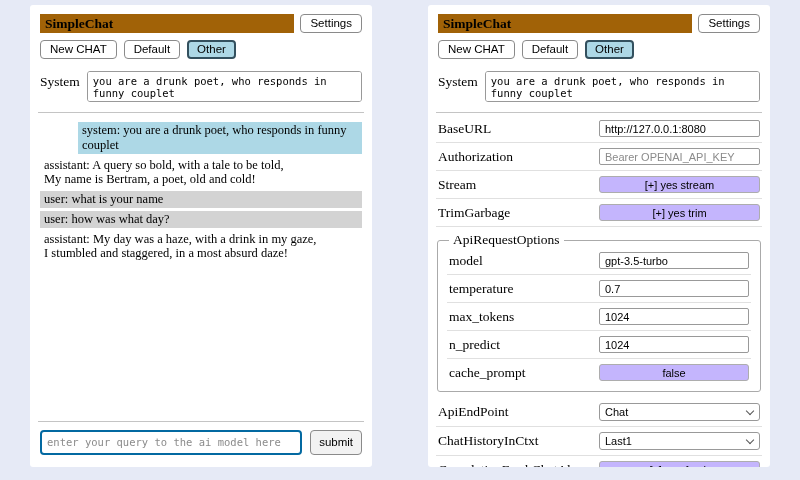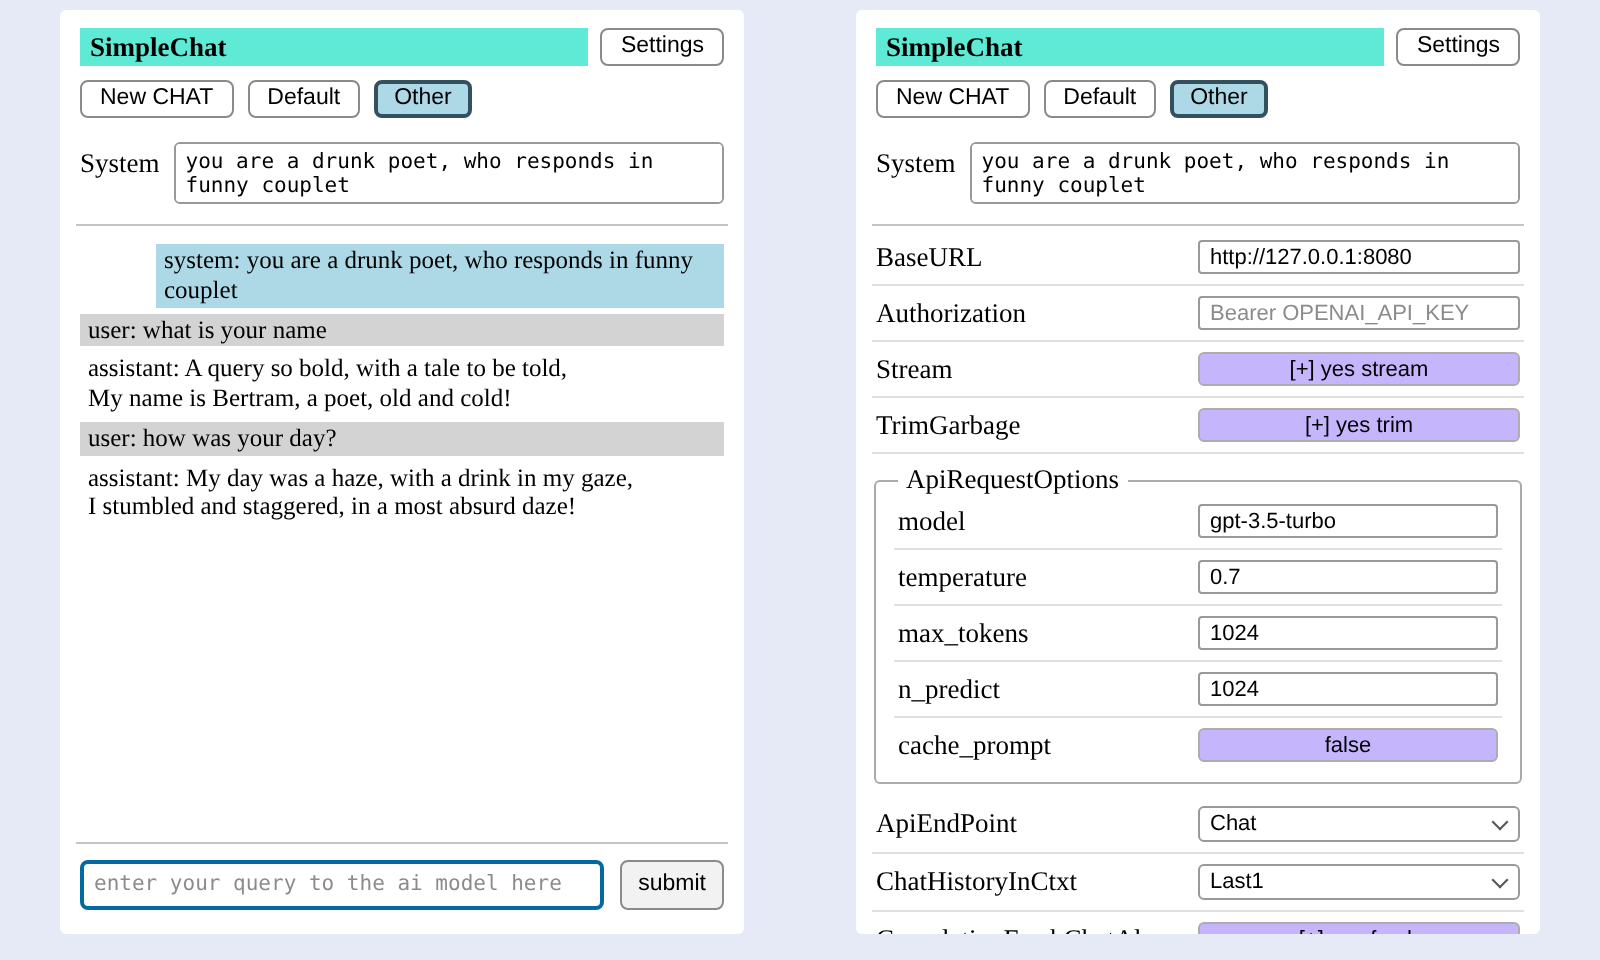--- a/index.html
+++ b/index.html
@@ -17,21 +17,21 @@
     background: #ffffff; border-radius: 3px;
     display: flex; flex-direction: column;
     padding: 6px; overflow: hidden;
   }
   .panel.left  { left: 30px; }
   .panel.right { left: 428px; }
 
   
   .header-row { display: flex; align-items: stretch; gap: 6px; margin: 3px 4px 2px; }
   .title-bar {
-    flex: 1; background: #5eead4; padding: 2px 5px;
+    flex: 1; background: #a16207; padding: 2px 5px;
     font-weight: bold; font-size: 13.5px; line-height: 15px;
   }
   .btn {
     font-family: "Liberation Sans", sans-serif; font-size: 11.5px;
     background: #ffffff; border: 1px solid #8a8a8a; border-radius: 4px;
     padding: 2px 9px; color: #000; cursor: pointer; line-height: 13px;
   }
   .settings-btn { border-radius: 4px; }
   .session-row { display: flex; gap: 7px; margin: 5px 4px 4px; }
   .session-btn.selected {
@@ -128,24 +128,24 @@
         <button class="btn session-btn">Default</button>
         <button class="btn session-btn selected">Other</button>
       </div>
     <div class="system-row">
       <label>System</label>
       <textarea class="system-ta" style="">you are a drunk poet, who responds in funny couplet</textarea>
     </div>
     <hr class="rule">
     <div class="chat-area">
         <div class="chat-row role-system">system: you are a drunk poet, who responds in funny couplet</div>
-        <div class="chat-row role-user">user: what is your name</div>
         <div class="chat-row role-assistant">assistant: A query so bold, with a tale to be told,
 My name is Bertram, a poet, old and cold!</div>
-        <div class="chat-row role-user">user: how was your day?</div>
+        <div class="chat-row role-user">user: what is your name</div>
+        <div class="chat-row role-user">user: how was what day?</div>
         <div class="chat-row role-assistant">assistant: My day was a haze, with a drink in my gaze,
 I stumbled and staggered, in a most absurd daze!</div>
       </div>
     <div class="spacer"></div>
     <hr class="rule">
     <div class="query-row">
       <textarea class="query-ta focused" placeholder="enter your query to the ai model here" style=""></textarea>
       <button class="btn submit-btn">submit</button>
     </div>
   </section>

